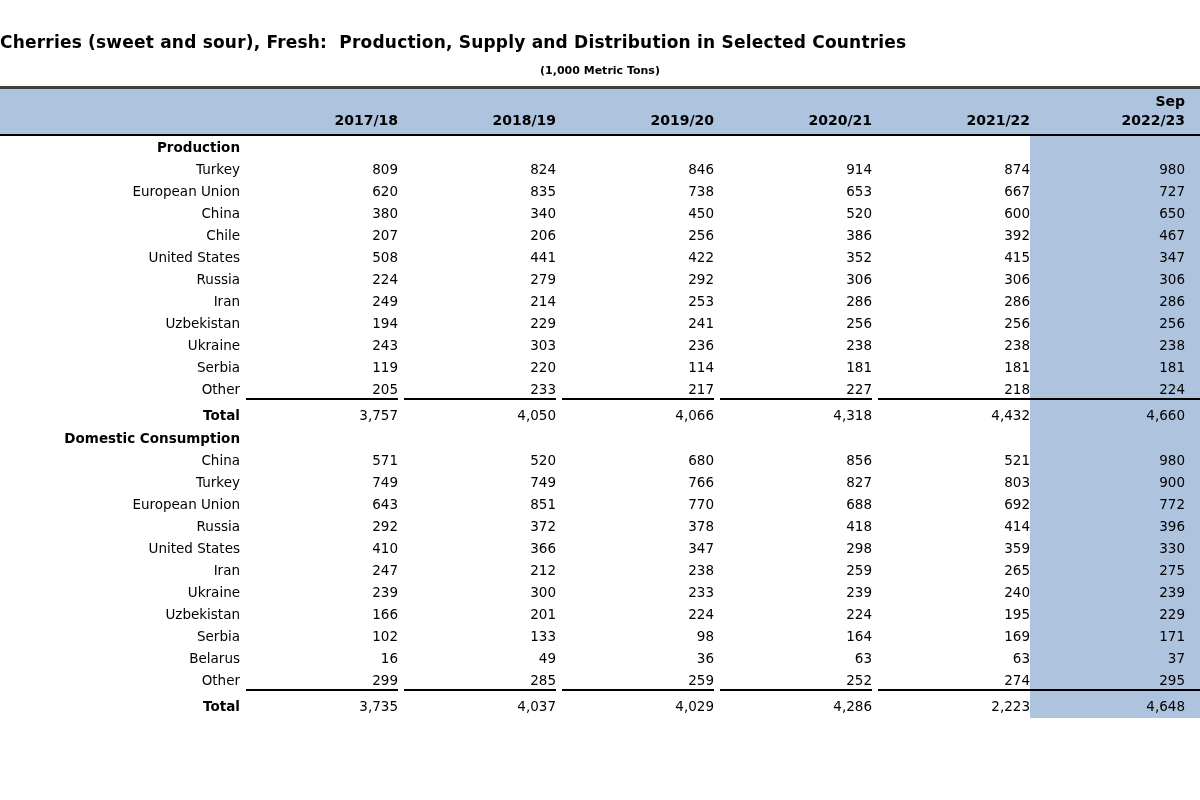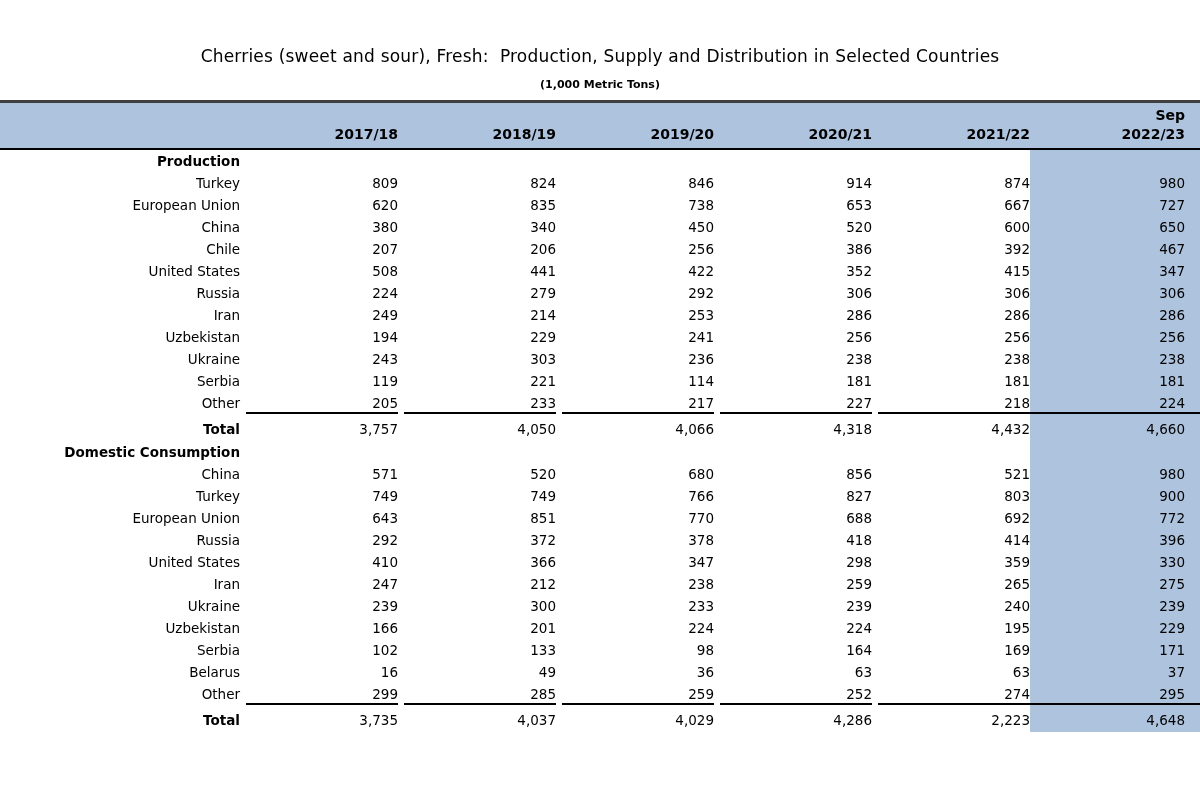--- a/index.html
+++ b/index.html
@@ -6,24 +6,24 @@
   html, body { background: #ffffff; }
   body {
     width: 1200px; height: 800px;
     font-family: "DejaVu Sans", "Liberation Sans", sans-serif;
     color: #000000;
     overflow: hidden;
   }
   .page { position: relative; width: 1200px; height: 800px; background: #ffffff; }
 
   .title {
-    padding-top: 46px;
-    text-align: center;
+    padding-top: 32px;
+    text-align: left;
     font-size: 17px;
-    font-weight: normal;
+    font-weight: bold;
     white-space: pre;
     letter-spacing: 0.2px;
   }
   .subtitle {
     margin-top: 12px;
     text-align: center;
     font-size: 11px;
     font-weight: bold;
   }
 
@@ -192,21 +192,21 @@
           <td class="num">243</td>
           <td class="num">303</td>
           <td class="num">236</td>
           <td class="num">238</td>
           <td class="num">238</td>
           <td class="num hl last">238</td>
         </tr>
         <tr class="country">
           <td class="lbl">Serbia</td>
           <td class="num">119</td>
-          <td class="num">221</td>
+          <td class="num">220</td>
           <td class="num">114</td>
           <td class="num">181</td>
           <td class="num">181</td>
           <td class="num hl last">181</td>
         </tr>
         <tr class="country underline-row">
           <td class="lbl">Other</td>
           <td class="num">205</td>
           <td class="num">233</td>
           <td class="num">217</td>

